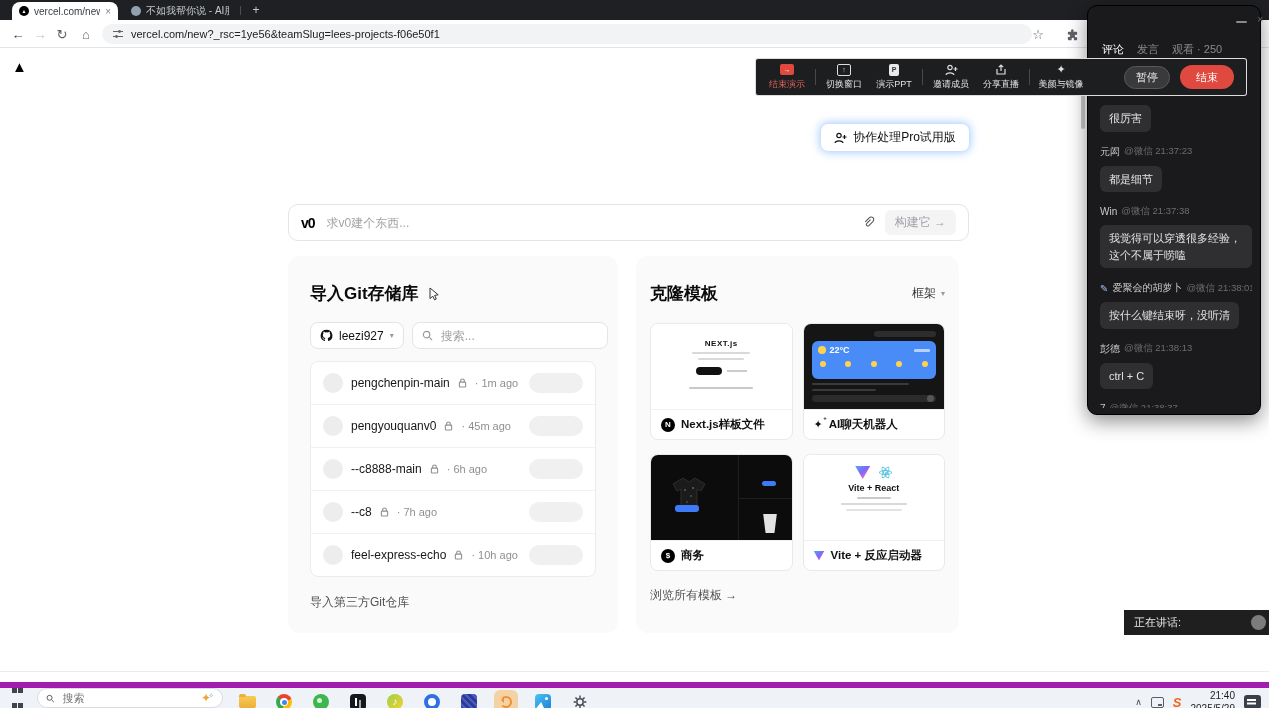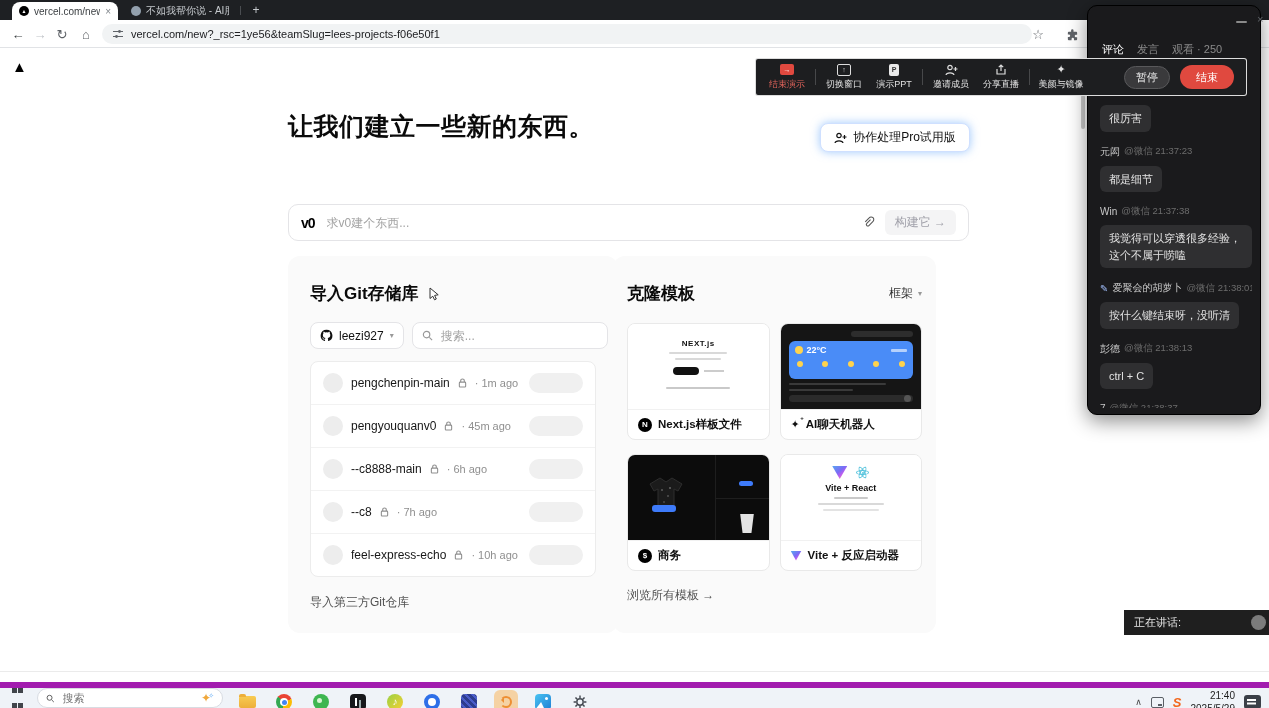--- a/index.html
+++ b/index.html
@@ -41,21 +41,21 @@
     background:#fff;display:flex;align-items:center;gap:10px;padding:0 12px;box-sizing:border-box}
   .v0logo{font-weight:800;font-size:14px;letter-spacing:-1px;color:#000;flex:none}
   .ghost-input{flex:1;border:none;outline:none;background:transparent;font-size:12px;color:#333;min-width:0;
     font-family:inherit}
   .ghost-input::placeholder{color:#a3a3a3}
   .buildbtn{height:25px;padding:0 10px;border-radius:6px;background:#f4f4f5;color:#a1a1aa;font-size:12px;
     display:flex;align-items:center;flex:none;white-space:nowrap}
 
   .col{position:absolute;top:256px;height:377px;background:#fafafa;border-radius:12px;box-sizing:border-box}
   .col-left{left:288px;width:330px;padding:26px 22px}
-  .col-right{left:613px;width:323px;padding:26px 14px 0}
+  .col-right{left:636px;width:323px;padding:26px 14px 0}
   .sec-title{font-size:17px;font-weight:700;color:#0a0a0a;display:flex;align-items:center;gap:10px}
   .controls{display:flex;gap:8px;margin-top:17px}
   .gh-select{width:140px;height:27px;background:#fff;border:1px solid #e4e4e7;border-radius:8px;display:flex;
     align-items:center;gap:6px;padding:0 9px;box-sizing:border-box;font-size:12px;color:#111}
   .chev{margin-left:auto;color:#999;font-size:8px}
   .search-box{flex:1;height:27px;background:#fff;border:1px solid #e4e4e7;border-radius:8px;display:flex;
     align-items:center;gap:6px;padding:0 9px;box-sizing:border-box}
   .repo-card{margin-top:12px;background:#fff;border:1px solid #ececec;border-radius:8px;overflow:hidden}
   .repo-row{height:42px;display:flex;align-items:center;gap:8px;padding:0 12px;border-top:1px solid #f2f2f2}
   .repo-row:first-child{border-top:none}
@@ -249,21 +249,20 @@
   </div>
   <div class="nav-ic" style="left:1028px;top:20px">☆</div>
   <div class="nav-ic" style="left:1062px;top:21px">
     <svg width="13" height="13" viewBox="0 0 14 14">
       <path fill="#5f6368" d="M5.5 1.5a1.3 1.3 0 012.6 0V3H11a1 1 0 011 1v2.2h-1.3a1.3 1.3 0 000 2.6H12V11a1 1 0 01-1 1H8.6v-1.2a1.3 1.3 0 00-2.6 0V12H3a1 1 0 01-1-1V8.5h1.2a1.3 1.3 0 000-2.6H2V4a1 1 0 011-1h2.5z"></path>
     </svg>
   </div>
   <div class="winx">×</div>
 
   <div class="vlogo">▲</div>
-  <div class="heading">让我们建立一些新的东西。</div>
   <div class="pro-btn">
     <svg width="13" height="12" viewBox="0 0 13 12" fill="none" stroke="#111" stroke-width="1.2">
       <circle cx="5" cy="3.5" r="2.2"></circle>
         <path d="M1 11c.5-2.8 7.5-2.8 8 0M10.5 3v4M8.5 5h4"></path>
     </svg>
     <span>协作处理Pro试用版</span>
   </div>
 
   <div class="v0bar">
     <span class="v0logo">v0</span>

